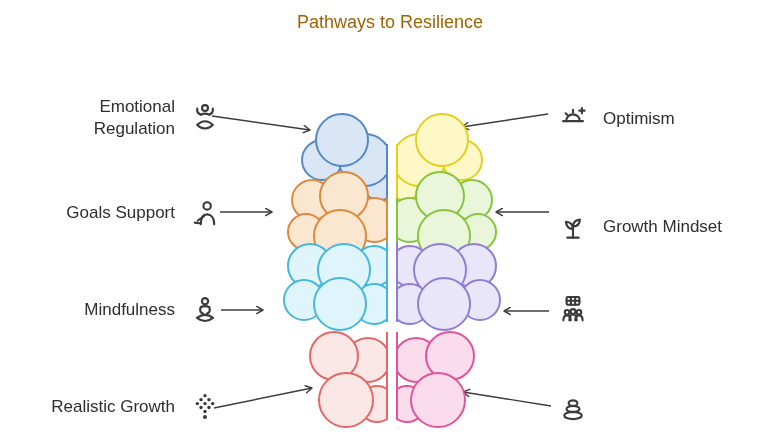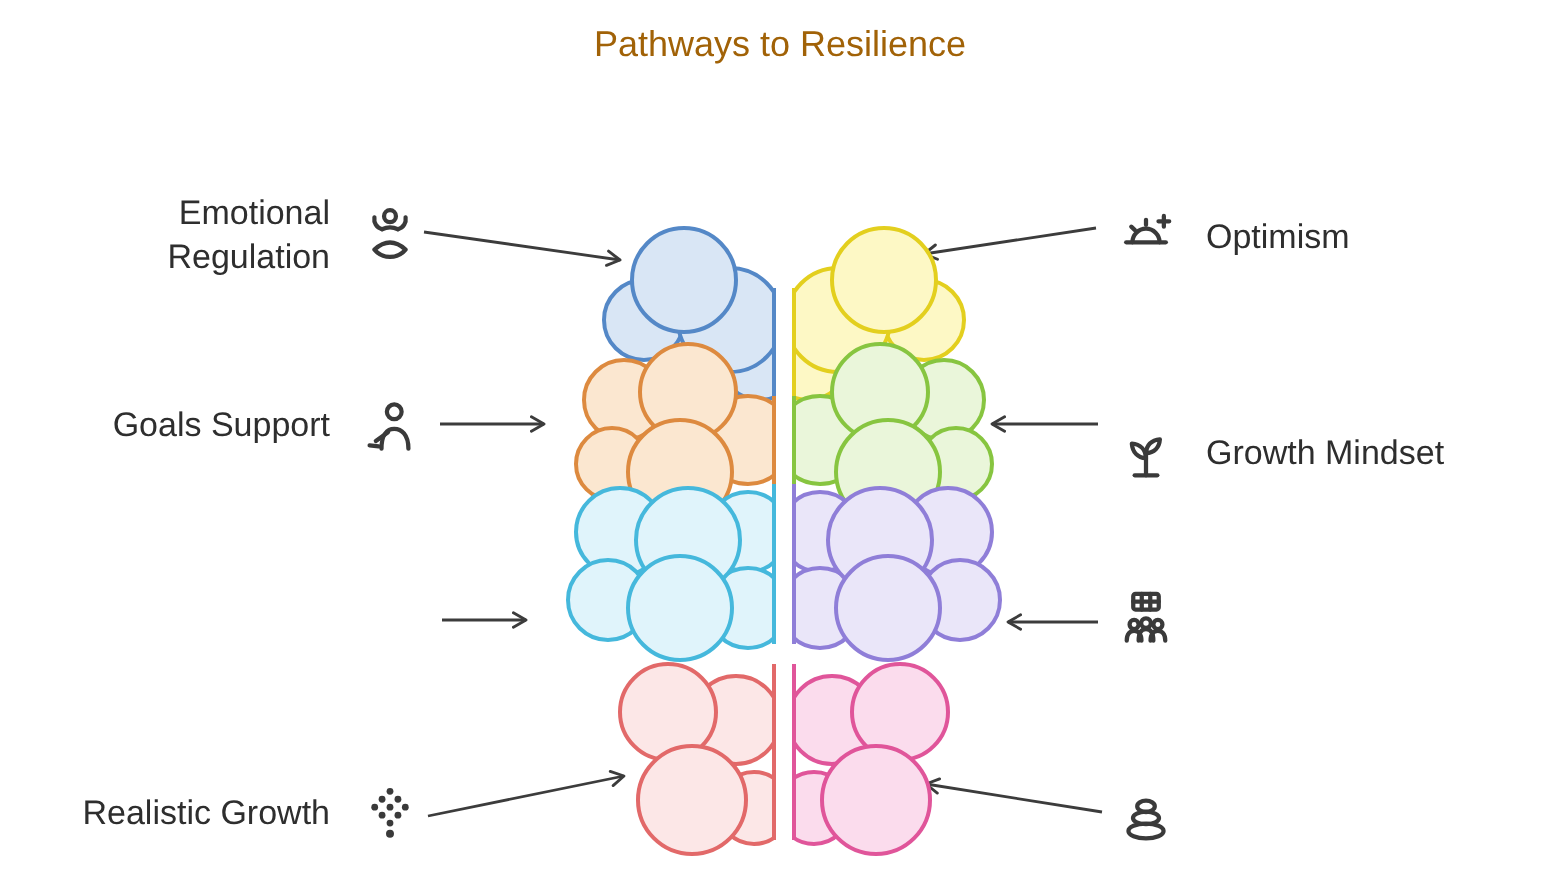--- a/index.html
+++ b/index.html
@@ -6,21 +6,21 @@
   .canvas {
     position:relative; width:780px; height:439px; overflow:hidden;
     background:#ffffff; font-family:"Liberation Sans", sans-serif; color:#2e2e2e;
   }
   .bg-svg { position:absolute; left:0; top:0; }
   .page-title {
     position:absolute; top:12px; left:0; width:100%;
     text-align:center; font-size:18px; color:#a16207;
   }
   .row { position:absolute; display:flex; align-items:center; gap:13px; }
-  .row.left  { left:0;     width:212px; justify-content:flex-end; }
+  .row.left  { left:0;     width:212px; justify-content:flex-end;padding-left:10px; }
   .row.left .label { text-align:right; }
   .row.right { left:556px; width:224px; justify-content:flex-start; }
   .label { font-size:17px; line-height:1.3; white-space:pre-line; color:#2e2e2e; }
   .icon {
     width:34px; height:34px; flex:none;
     stroke:#3a3a3a; fill:none; stroke-width:1.5;
     stroke-linecap:round; stroke-linejoin:round;
   }
   .icon.dots circle { fill:#3a3a3a; stroke:none; }
   .region { stroke-width:2; }
@@ -144,20 +144,30 @@
   <div class="row left" style="top:190px;height:46px">
     <div class="label">Goals Support</div>
     <svg class="icon" viewBox="0 0 24 24">
       <circle cx="13.5" cy="7" r="2.6"></circle>
       <path d="M9 20 C9 15 11 13 13.5 13 C16 13 18.5 15 18.5 20"></path>
       <path d="M11.3 14.2 L7 17.3"></path>
       <path d="M4.8 18.8 L8 19.2"></path>
     </svg>
   </div>
 
+  <div class="row left" style="top:287px;height:46px">
+    <div class="label">Mindfulness</div>
+    <svg class="icon" viewBox="0 0 24 24">
+      <circle cx="12" cy="5.8" r="2.2"></circle>
+      <path d="M9 10 Q12 8.6 15 10"></path>
+      <path d="M9 10 C8 12.5 9 14 10.8 14.6"></path>
+      <path d="M15 10 C16 12.5 15 14 13.2 14.6"></path>
+      <path d="M6.3 17.6 Q12 13.2 17.7 17.6 Q14.8 19.8 12 19.8 Q9.2 19.8 6.3 17.6 Z"></path>
+    </svg>
+  </div>
 
   <div class="row left" style="top:384px;height:46px">
     <div class="label">Realistic Growth</div>
     <svg class="icon dots" viewBox="0 0 24 24">
       <circle cx="12" cy="4" r="1.2"></circle>
         <circle cx="9.2" cy="6.8" r="1.2"></circle>
         <circle cx="14.8" cy="6.8" r="1.2"></circle>
       <circle cx="12" cy="9.6" r="1.2"></circle>
         <circle cx="6.6" cy="9.6" r="1.2"></circle>
         <circle cx="17.4" cy="9.6" r="1.2"></circle>

